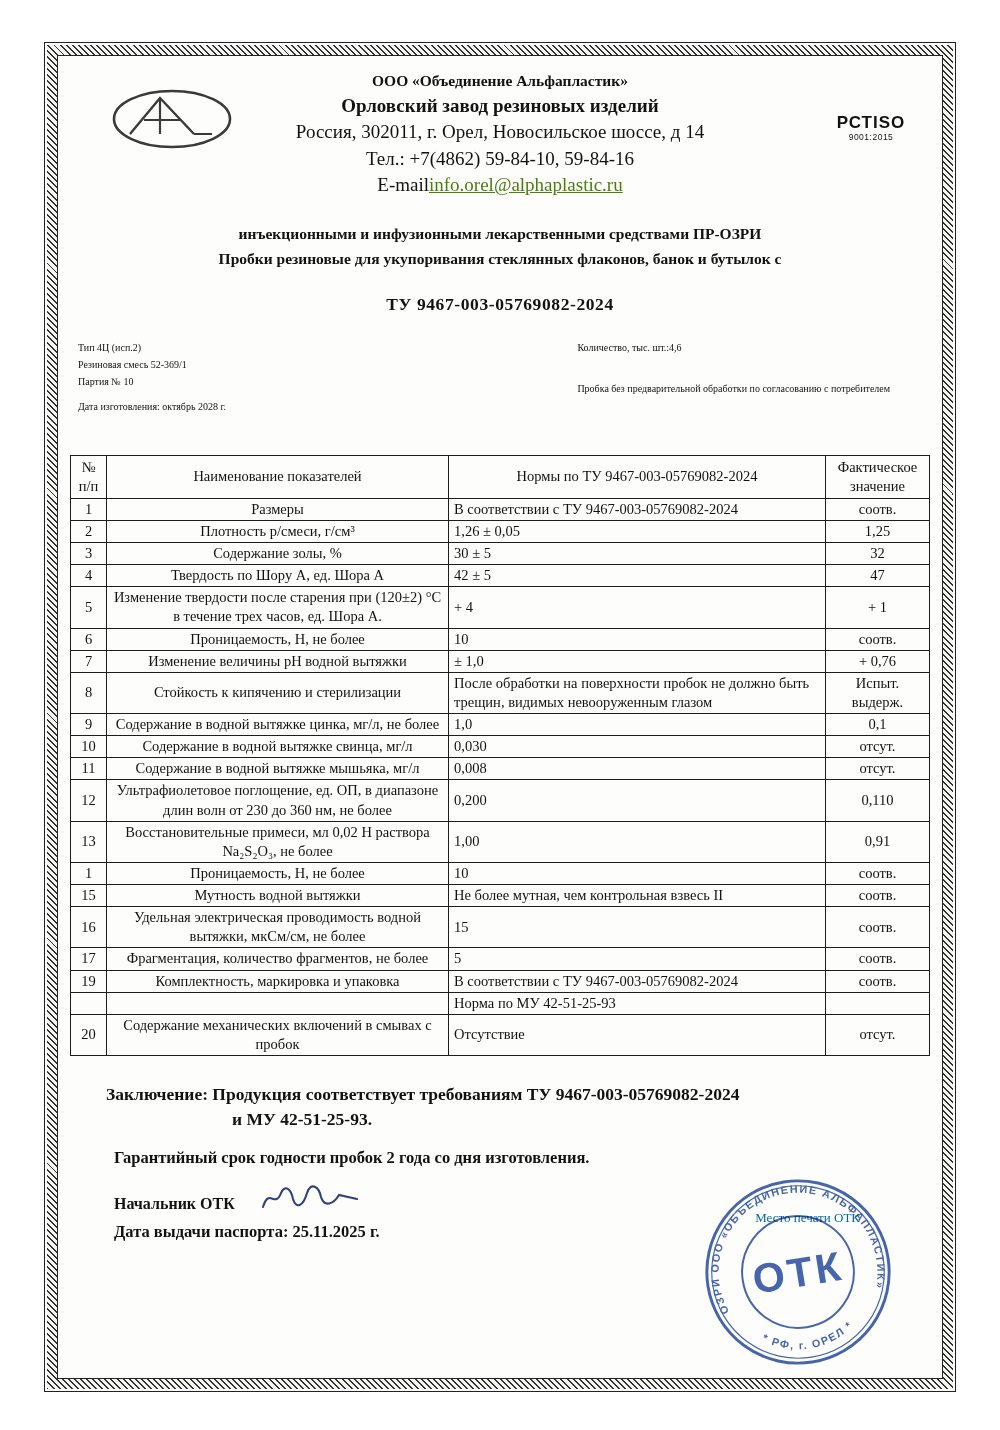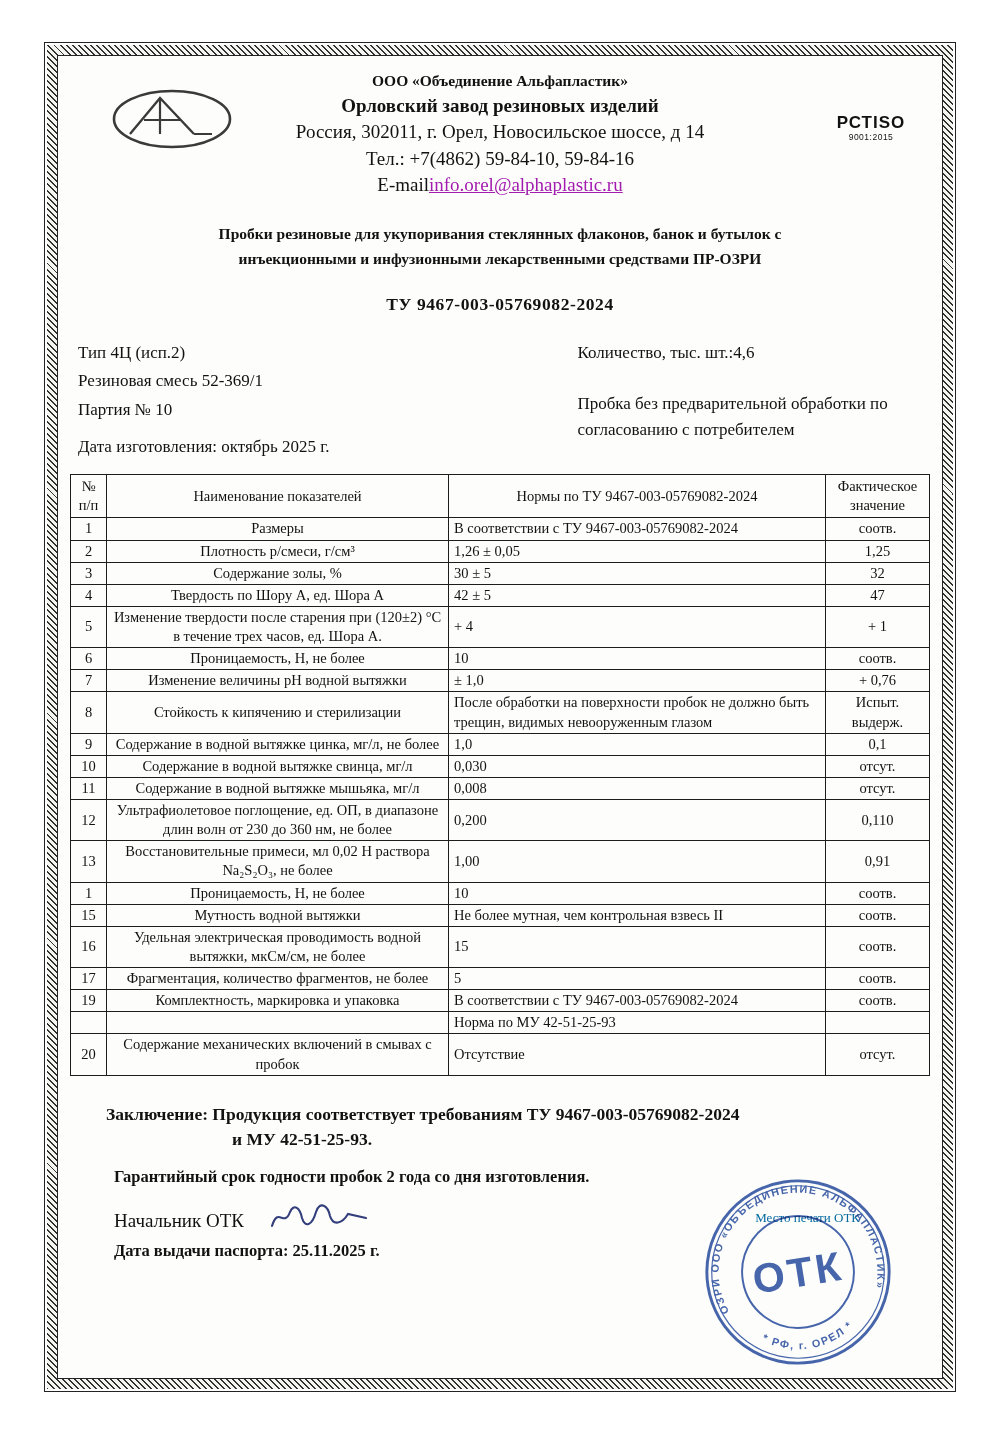--- a/index.html
+++ b/index.html
@@ -31,46 +31,46 @@
   
   .letterhead { position:relative; text-align:center; }
   .logo { position:absolute; left:38px; top:16px; }
   .certmark { position:absolute; right:14px; top:24px; width:90px; text-align:center; line-height:1;margin-top:20px; }
   .certmark .row1 { font-family:"Liberation Sans",sans-serif; font-weight:bold; font-size:17px; letter-spacing:1px; }
   .certmark .row2 { font-family:"Liberation Sans",sans-serif; font-size:8.5px; margin-top:2px; letter-spacing:.5px; }
   .head-company { font-weight:bold; font-size:15.5px; padding-top:2px; }
   .head-line { font-size:19px; margin-top:4.5px; }
   .head-line.bold { font-weight:bold; }
   .email-label { margin-right:0; }
-  .email-link { color:#a21caf; text-decoration:underline; cursor:pointer; }
+  .email-link { color:#4d7c0f; text-decoration:underline; cursor:pointer; }
   
   .prod-title { text-align:center; font-weight:bold; font-size:15.5px; margin-top:26px; line-height:1.6; }
   .tu-line { text-align:center; font-weight:bold; font-size:17.5px; margin-top:22px; letter-spacing:.6px; }
   
-  .details { position:relative; margin-top:24px; font-size:17px; min-height:104px; }
+  .details { position:relative; margin-top:24px; font-size:10px; min-height:104px; }
   .details-left { padding-left:8px; line-height:1.7; }
   .details-left .date-line { margin-top:8px; }
   .details-right { position:absolute; left:59%; top:1px; width:38.5%; line-height:1.5; }
   .details-right .note-line { margin-top:26px; }
   
   table.spec { width:100%; border-collapse:collapse; margin-top:12px; font-size:14.5px; }
   .spec th, .spec td { border:1.4px solid #1d1d1d; padding:1px 5px; vertical-align:middle; line-height:1.32; }
   .spec th { font-weight:normal; text-align:center; white-space:pre-line; padding:2px 4px; }
   .spec td.c-num  { text-align:center; }
   .spec td.c-name { text-align:center; }
   .spec td.c-norm { text-align:left; }
   .spec td.c-fact { text-align:center; }
   col.c-num  { width:36px; }
   col.c-name { width:342px; }
   col.c-fact { width:104px; }
   
   .conclusion { margin-top:26px; padding-left:36px; font-weight:bold; font-size:17.5px; line-height:1.45; }
   .conclusion .l2 { padding-left:126px; }
   .warranty   { margin-top:15px; padding-left:44px; font-weight:bold; font-size:16.5px; }
-  .chief-row  { margin-top:15px; padding-left:44px; font-weight:normal; font-size:19px; display:flex; align-items:flex-end; gap:24px; }
+  .chief-row  { margin-top:15px; padding-left:44px; font-weight:bold; font-size:16px; display:flex; align-items:flex-end; gap:24px; }
   .issue-date { margin-top:9px; padding-left:44px; font-weight:bold; font-size:16.5px; }
   .stamp-note { position:absolute; right:82px; bottom:152px; font-size:13px; color:#0369a1; }
   .stamp {
     position:absolute; right:46px; bottom:8px; width:196px; height:196px;
     transform:rotate(-9deg); opacity:.88; mix-blend-mode:multiply;
   }
 </style>
 </head>
 <body>
 
@@ -97,32 +97,32 @@
         <div class="head-company">ООО «Объединение Альфапластик»</div>
         <div class="head-line bold">Орловский завод резиновых изделий</div>
         <div class="head-line">Россия, 302011, г. Орел, Новосильское шоссе, д 14</div>
         <div class="head-line">Тел.: +7(4862) 59-84-10, 59-84-16</div>
         <div class="head-line">
           <span class="email-label">E-mail</span><a class="email-link">info.orel@alphaplastic.ru</a>
         </div>
       </div>
 
       <div class="prod-title">
+        <div>инъекционными и инфузионными лекарственными средствами ПР-ОЗРИ</div>
         <div>Пробки резиновые для укупоривания стеклянных флаконов, банок и бутылок с</div>
-        <div>инъекционными и инфузионными лекарственными средствами ПР-ОЗРИ</div>
       </div>
 
       <div class="tu-line">ТУ 9467-003-05769082-2024</div>
 
       <div class="details">
         <div class="details-left">
           <div>Тип 4Ц (исп.2)</div>
           <div>Резиновая смесь 52-369/1</div>
           <div>Партия № 10</div>
-          <div class="date-line">Дата изготовления: октябрь  2025 г.</div>
+          <div class="date-line">Дата изготовления: октябрь  2028 г.</div>
         </div>
         <div class="details-right">
           <div>Количество, тыс. шт.:4,6</div>
           <div class="note-line">Пробка без предварительной обработки по согласованию с потребителем</div>
         </div>
       </div>
 
       <table class="spec">
         <colgroup>
           <col class="c-num">

